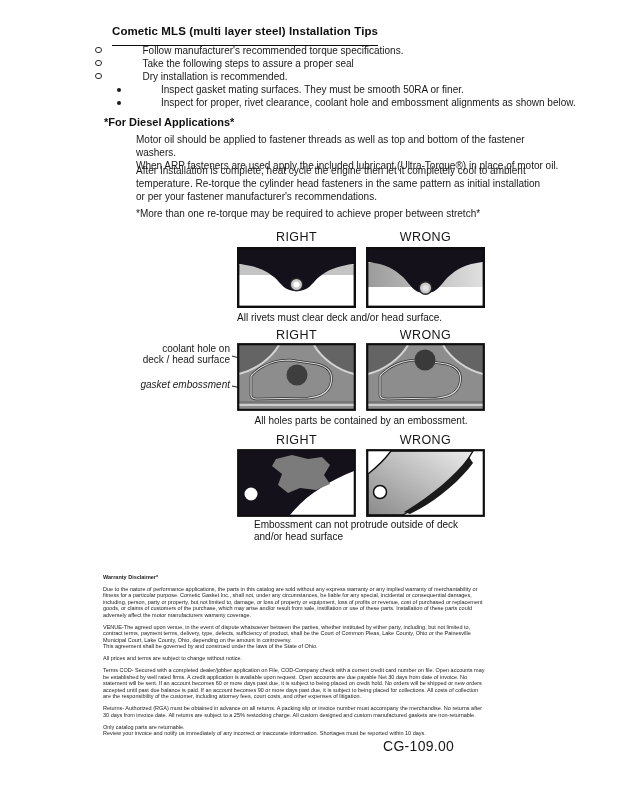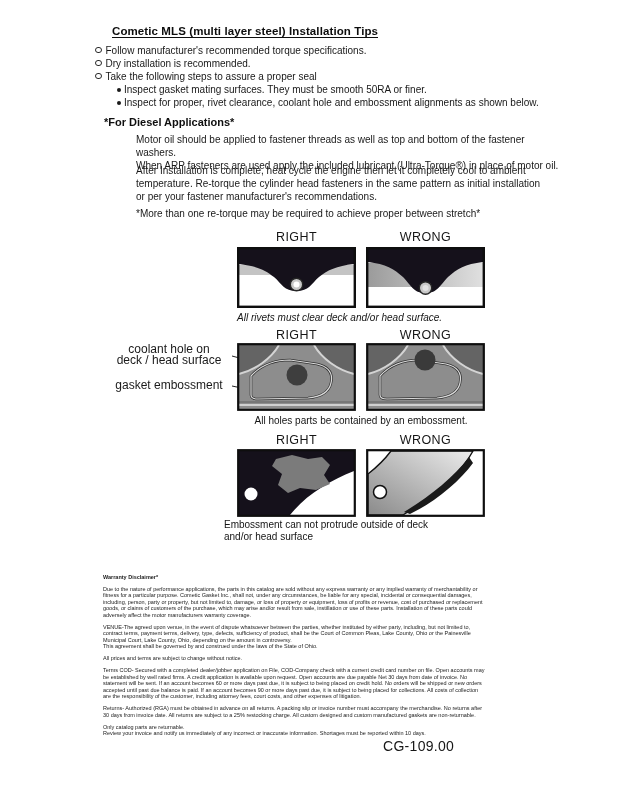--- a/index.html
+++ b/index.html
@@ -5,65 +5,65 @@
   html,body{margin:0;padding:0;background:#ffffff;}
   #page{
     position:relative;width:618px;height:800px;background:#ffffff;overflow:hidden;
     font-family:"Liberation Sans","DejaVu Sans",sans-serif;color:#1b1b1b;
   }
   .abs{position:absolute;}
   [data-bind-lines]{white-space:pre-line;}
 
   .doc-title{
     left:112px;top:25px;font-size:11.5px;font-weight:bold;color:#0d0d0d;
-    border-bottom:1.6px solid #0d0d0d;padding-bottom:0;letter-spacing:.1px;
+    border-bottom:1.6px solid #0d0d0d;padding-bottom:8px;letter-spacing:.1px;
   }
   .tips{left:95px;top:44px;font-size:10px;line-height:13px;color:#181818;}
-  .tip-row{display:flex;align-items:baseline;}
+  .tip-row{display:flex;align-items:baseline;gap:37px;}
   .tip-sub{margin-left:22px;}
   .marker-o{
     width:4.5px;height:4.5px;border:1px solid #2a2a2a;border-radius:50%;
     display:inline-block;flex:0 0 auto;margin-right:4px;position:relative;top:-1px;
   }
   .marker-f{
     width:4px;height:4px;background:#1a1a1a;border-radius:50%;
     display:inline-block;flex:0 0 auto;margin-right:3px;position:relative;top:-1px;
   }
   .sec-heading{left:104px;top:116px;font-size:11px;font-weight:bold;color:#0f0f0f;}
   .body-para{left:104px;font-size:10px;line-height:13px;color:#191919;width:430px;margin-left:32px;}
 
   .dg-label{width:119px;text-align:center;font-size:12.5px;font-weight:normal;color:#161616;letter-spacing:.4px;}
   .dg-caption{font-size:10px;line-height:12px;color:#141414;}
   .panel{width:119px;height:68px;}
   .panel svg{display:block;}
-  .ann{width:122px;text-align:center;font-size:12px;line-height:10.5px;color:#1a1a1a;}
+  .ann{width:122px;text-align:right;font-size:10px;line-height:10.5px;color:#1a1a1a;}
   .disclaimer{left:103px;top:574px;width:418px;font-size:5.5px;line-height:6.5px;color:#222;}
   .disclaimer .dhead{font-weight:bold;margin-bottom:5px;}
   .disclaimer p{margin:0 0 5.5px 0;}
   .page-num{left:383px;top:738px;font-size:14px;color:#161616;letter-spacing:.3px;}
 </style>
 </head>
 <body>
 
 <div id="page">
 
   <div class="abs doc-title" data-bind="header.title">Cometic MLS (multi layer steel) Installation Tips</div>
 
   <div class="abs tips">
     <div class="tip-row">
       <span class="marker-o"></span>
       <span data-bind="tips.bullets.0">Follow manufacturer's recommended torque specifications.</span>
     </div>
     <div class="tip-row">
       <span class="marker-o"></span>
-      <span data-bind="tips.bullets.1">Dry installation is recommended.</span>
+      <span data-bind="tips.bullets.2">Take the following steps to assure a proper seal</span>
     </div>
     <div class="tip-row">
       <span class="marker-o"></span>
-      <span data-bind="tips.bullets.2">Take the following steps to assure a proper seal</span>
+      <span data-bind="tips.bullets.1">Dry installation is recommended.</span>
     </div>
     <div class="tip-row tip-sub">
       <span class="marker-f"></span>
       <span data-bind="tips.sub_bullets.0">Inspect gasket mating surfaces.  They must be smooth 50RA or finer.</span>
     </div>
     <div class="tip-row tip-sub">
       <span class="marker-f"></span>
       <span data-bind="tips.sub_bullets.1">Inspect for proper, rivet clearance, coolant hole and embossment alignments as shown below.</span>
     </div>
   </div>
@@ -98,28 +98,28 @@
         </linearGradient>
       </defs>
       <rect x="1.2" y="1.2" width="116.6" height="58.6" fill="#ffffff"></rect>
       <rect x="2" y="16" width="115" height="24" fill="url(#g1w)"></rect>
       <path d="M2,2 H117 V15 C99,17 91,22 82,30 C74,38 72,46 59.5,46 C47,46 45,38 37,30 C28,22 20,17 2,15 Z" fill="#15111b"></path>
       <circle cx="59.5" cy="41" r="6.2" fill="#c8c8c8" stroke="#252525" stroke-width="1.4"></circle>
       <circle cx="59.5" cy="41" r="3" fill="#e3e3e3"></circle>
       <rect x="1.2" y="1.2" width="116.6" height="58.6" fill="none" stroke="#0e0e0e" stroke-width="2.4"></rect>
     </svg>
   </div>
-  <div class="abs dg-caption" style="left:237px;top:312px;font-style:italic;" data-bind="diagrams.rivet.caption">All rivets must clear deck and/or head surface.</div>
+  <div class="abs dg-caption" style="left:237px;top:312px;" data-bind="diagrams.rivet.caption">All rivets must clear deck and/or head surface.</div>
 
   <div class="abs dg-label" style="left:237px;top:328px;" data-bind="diagrams.embossment.right_label">RIGHT</div>
   <div class="abs dg-label" style="left:366px;top:328px;" data-bind="diagrams.embossment.wrong_label">WRONG</div>
 
   <div class="abs ann" style="left:108px;top:344px;" data-bind-lines="diagrams.embossment.annotation_coolant_lines">coolant hole on
 deck / head surface</div>
-  <div class="abs ann" style="left:108px;top:380px;" data-bind="diagrams.embossment.annotation_gasket">gasket embossment</div>
+  <div class="abs ann" style="left:108px;top:380px;font-style:italic;" data-bind="diagrams.embossment.annotation_gasket">gasket embossment</div>
 
   <svg class="abs" style="left:108px;top:330px;" width="290" height="85" viewBox="0 0 290 85">
     <line x1="124" y1="26" x2="187" y2="43" stroke="#222" stroke-width="1"></line>
     <line x1="124" y1="56" x2="162" y2="64" stroke="#222" stroke-width="1"></line>
   </svg>
 
   <div class="abs panel" style="left:237px;top:343px;">
     <svg viewBox="0 0 119 68" width="119" height="68">
       <rect x="1.2" y="1.2" width="116.6" height="65.6" fill="#8d8d8d"></rect>
       <path d="M2,2 H42 C34,16 18,27 2,31 Z" fill="#646464"></path>
@@ -173,21 +173,21 @@
             <stop offset="100%" stop-color="#ececec"></stop>
         </linearGradient>
       </defs>
       <rect x="1.2" y="1.2" width="116.6" height="65.6" fill="#ffffff"></rect>
       <path d="M25,2 H107 C95,24 68,47 37,66 L2,66 L2,25 C11,18 19,10 25,2 Z" fill="url(#g3w)" stroke="#111111" stroke-width="1.4"></path>
       <path d="M38,63 C63,48 88,28 103,8 L107,14 C93,33 69,53 44,65 Z" fill="#1a1a1a"></path>
       <circle cx="14" cy="43" r="6.5" fill="#ffffff" stroke="#101010" stroke-width="1.5"></circle>
       <rect x="1.2" y="1.2" width="116.6" height="65.6" fill="none" stroke="#0e0e0e" stroke-width="2.2"></rect>
     </svg>
   </div>
-  <div class="abs dg-caption" style="left:224px;top:519px;" data-bind-lines="diagrams.protrusion.caption_lines">Embossment can not protrude outside of deck
+  <div class="abs dg-caption" style="left:254px;top:519px;" data-bind-lines="diagrams.protrusion.caption_lines">Embossment can not protrude outside of deck
 and/or head surface</div>
 
   <div class="abs disclaimer">
     <div class="dhead" data-bind="disclaimer.heading">Warranty Disclaimer*</div>
     <p data-bind-lines="disclaimer.p1_lines">Due to the nature of performance applications, the parts in this catalog are sold without any express warranty or any implied warranty of merchantability or
 fitness for a particular purpose.  Cometic Gasket Inc., shall not, under any circumstances, be liable for any special, incidental or consequential damages,
 including, person, party or property, but not limited to, damage, or loss of property or equipment, loss of profits or revenue, cost of purchased or replacement
 goods, or claims of customers of the purchase, which may arise and/or result from sale, instillation or use of these parts.  Installation of these parts could
 adversely affect the motor manufacturers warranty coverage.</p>
     <p data-bind-lines="disclaimer.p2_lines">VENUE-The agreed upon venue, in the event of dispute whatsoever between the parties, whether instituted by either party, including, but not limited to,

